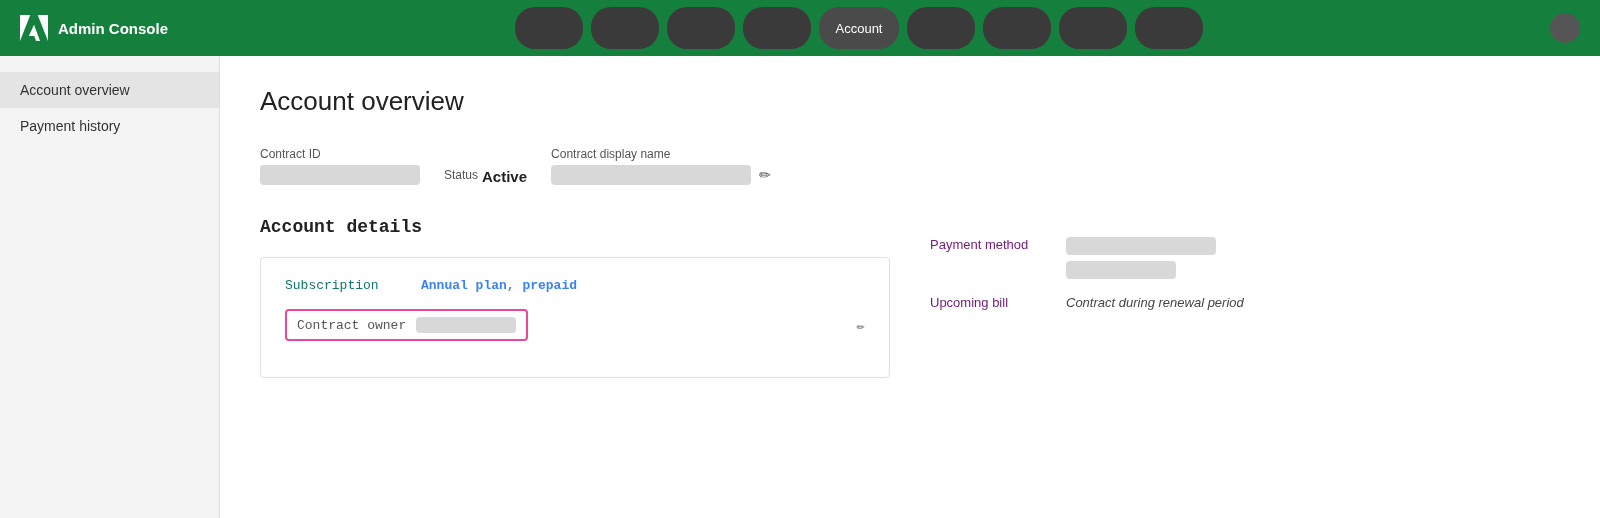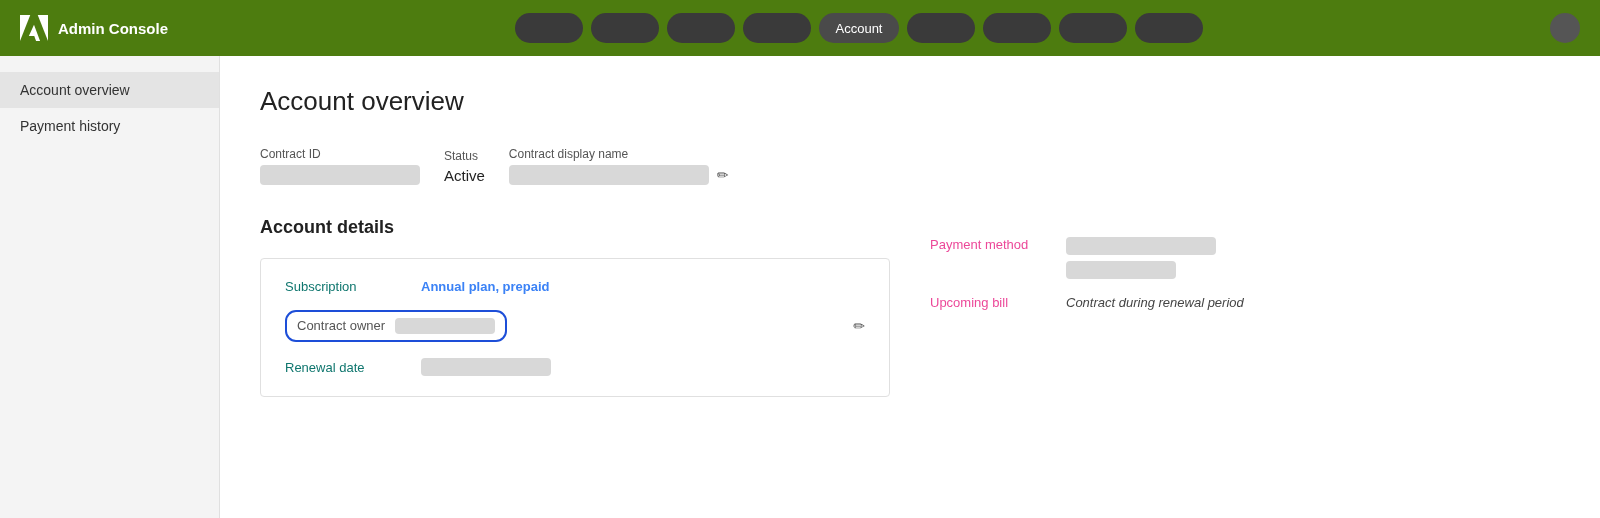--- a/index.html
+++ b/index.html
@@ -4,21 +4,21 @@
   <style>
     * { box-sizing: border-box; margin: 0; padding: 0; }
     body {
       font-family: -apple-system, BlinkMacSystemFont, 'Segoe UI', Arial, sans-serif;
       background: #e8e8e8;
       min-height: 518px;
     }
 
     
     .topnav {
-      background: #4d7c0f;
+      background: #15803d;
       height: 56px;
       display: flex;
       align-items: center;
       padding: 0 20px;
       gap: 12px;
     }
     .topnav-logo {
       display: flex;
       align-items: center;
       gap: 10px;
@@ -34,21 +34,21 @@
     .nav-pills {
       display: flex;
       align-items: center;
       gap: 8px;
       flex: 1;
       justify-content: center;
     }
     .nav-pill {
       background: #3a3a3a;
       border-radius: 20px;
-      height: 30px;
+      height: 42px;
       width: 68px;
     }
     .nav-pill.active {
       background: #4a4a4a;
     }
     .nav-pill-label {
       background: transparent;
       color: #fff;
       font-size: 13px;
       display: flex;
@@ -107,46 +107,46 @@
     .page-title {
       font-size: 26px;
       font-weight: 300;
       color: #222;
       margin-bottom: 30px;
     }
 
     
     .contract-row {
       display: flex;
-      align-items: center;
+      align-items: flex-end;
       gap: 24px;
       margin-bottom: 32px;
     }
     .field-group {
       display: flex;
       flex-direction: column;
       gap: 4px;
     }
     .field-label {
       font-size: 12px;
       color: #555;
     }
     .field-value-bar {
       background: #d8d8d8;
       border-radius: 4px;
       height: 20px;
     }
     .status-group {
       display: flex;
-      flex-direction: column;
+      flex-direction: row;
       gap: 4px;
     }
     .status-active {
       font-size: 15px;
-      font-weight: 400;
+      font-weight: 700;
       color: #222;
     }
     .display-name-group {
       display: flex;
       flex-direction: column;
       gap: 4px;
     }
     .display-name-row {
       display: flex;
       align-items: center;
@@ -158,20 +158,21 @@
       cursor: pointer;
     }
 
     
     .details-row {
       display: flex;
       gap: 40px;
     }
     .account-details-section {
       flex: 1;
+      font-family: Liberation Mono, monospace;
     }
     .payment-details-section {
       flex: 1;
     }
     .section-title {
       font-size: 18px;
       font-weight: 600;
       color: #222;
       margin-bottom: 20px;
     }
@@ -200,25 +201,25 @@
     }
     .detail-value-bar {
       background: #d8d8d8;
       border-radius: 4px;
       height: 18px;
     }
     .detail-value.bold {
       font-weight: 700;
     }
     .contract-owner-box {
-      border: 2px solid #1d4ed8;
-      border-radius: 11px;
+      border: 2px solid #ec4899;
+      border-radius: 4px;
       padding: 6px 10px;
       display: flex;
-      align-items: flex-start;
+      align-items: center;
       gap: 10px;
     }
     .contract-owner-label {
       font-size: 13px;
       color: #555;
     }
     .contract-owner-bar {
       background: #d8d8d8;
       border-radius: 4px;
       height: 16px;
@@ -243,21 +244,21 @@
       gap: 16px;
       padding: 20px 0;
     }
     .payment-item {
       display: flex;
       align-items: flex-start;
       gap: 16px;
     }
     .payment-label {
       font-size: 13px;
-      color: #ec4899;
+      color: #701a75;
       min-width: 120px;
     }
     .payment-value {
       font-size: 13px;
       color: #222;
     }
     .payment-value.italic {
       font-style: italic;
       color: #444;
     }
@@ -348,24 +349,20 @@
           <div class="detail-row-with-edit">
             <div class="detail-row-left">
               <div class="contract-owner-box">
                 <span class="contract-owner-label">Contract owner</span>
                 <div class="contract-owner-bar"></div>
               </div>
             </div>
             <span class="edit-icon">✏</span>
           </div>
 
-          <div class="detail-row">
-            <span class="detail-label">Renewal date</span>
-            <div class="detail-value-bar" style="width:130px;"></div>
-          </div>
         </div>
       </div>
 
       <div class="payment-details-section">
         <div class="payment-row">
 
           <div class="payment-item">
             <span class="payment-label">Payment method</span>
             <div class="payment-value-bars">
               <div class="detail-value-bar" style="width:150px;"></div>

